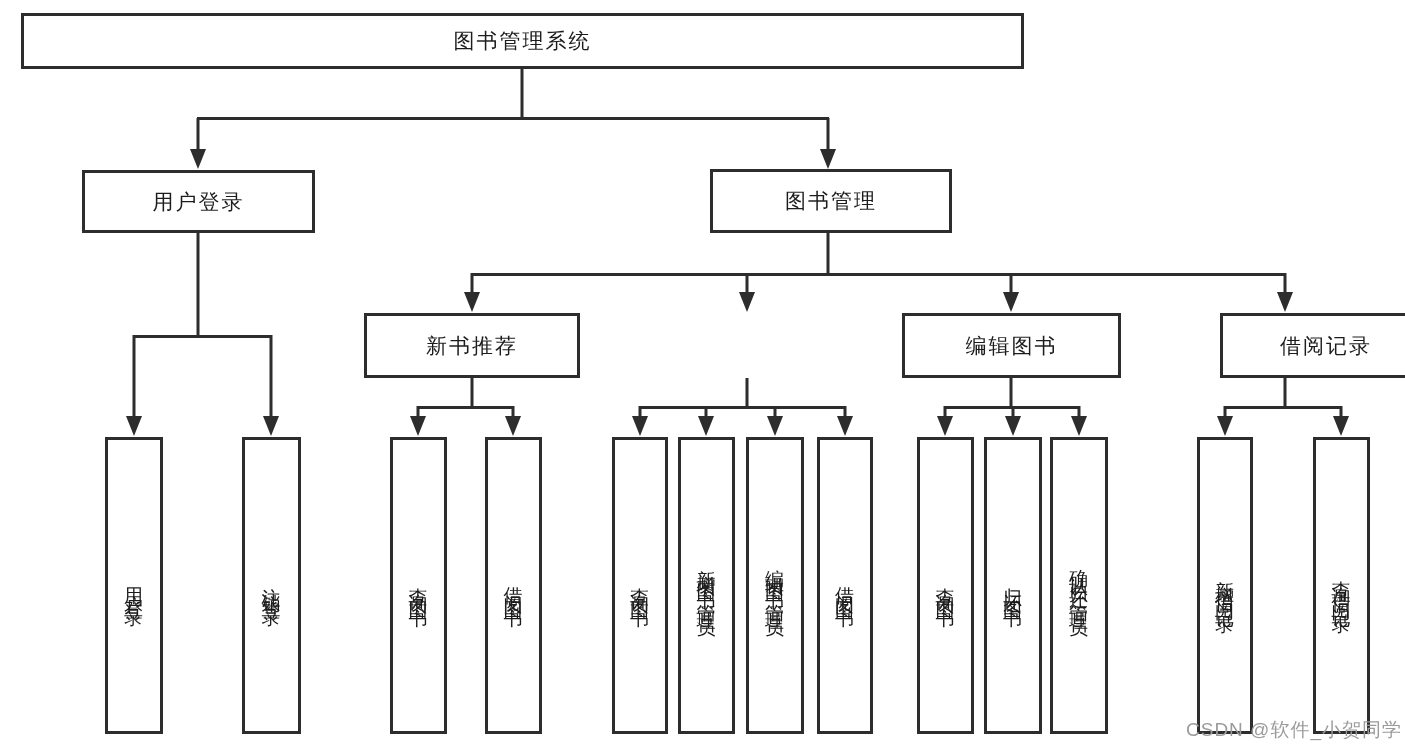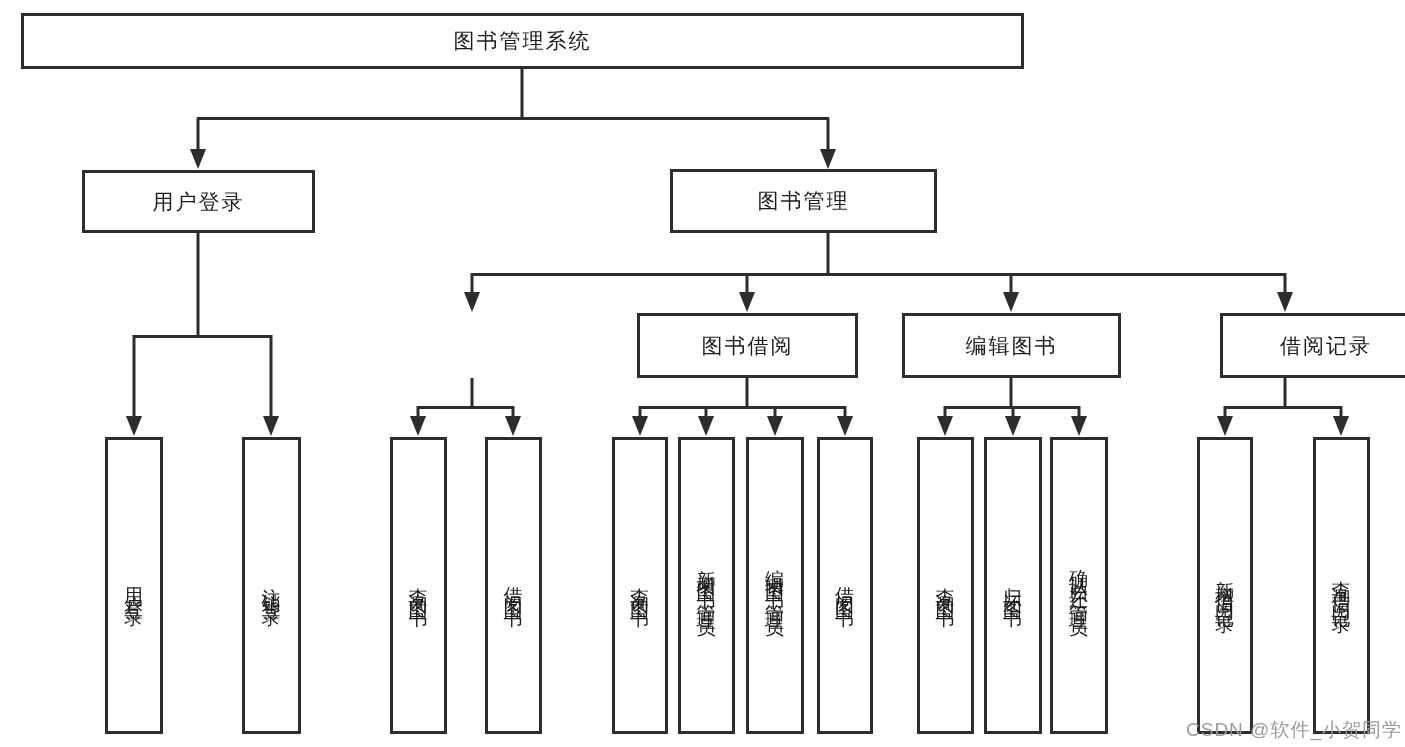--- a/index.html
+++ b/index.html
@@ -96,26 +96,26 @@
     </g>
   </svg>
 
   <div class="hnode" style="left:21px;top:13px;width:1003px;height:56px;">
     <span>图书管理系统</span>
   </div>
 
   <div class="hnode" style="left:82px;top:170px;width:233px;height:63px;">
     <span>用户登录</span>
   </div>
-  <div class="hnode" style="left:670px;top:169px;width:267px;height:64px;">
+  <div class="hnode" style="left:710px;top:169px;width:242px;height:64px;">
     <span>图书管理</span>
   </div>
 
-  <div class="hnode" style="left:637px;top:313px;width:221px;height:65px;">
-    <span>图书借阅</span>
+  <div class="hnode" style="left:364px;top:313px;width:216px;height:65px;">
+    <span>新书推荐</span>
   </div>
   <div class="hnode" style="left:902px;top:313px;width:219px;height:65px;">
     <span>编辑图书</span>
   </div>
   <div class="hnode" style="left:1220px;top:313px;width:212px;height:65px;">
     <span>借阅记录</span>
   </div>
 
   <div class="leaf" style="left:105px;">
     <span class="vtext">用户登录</span>

